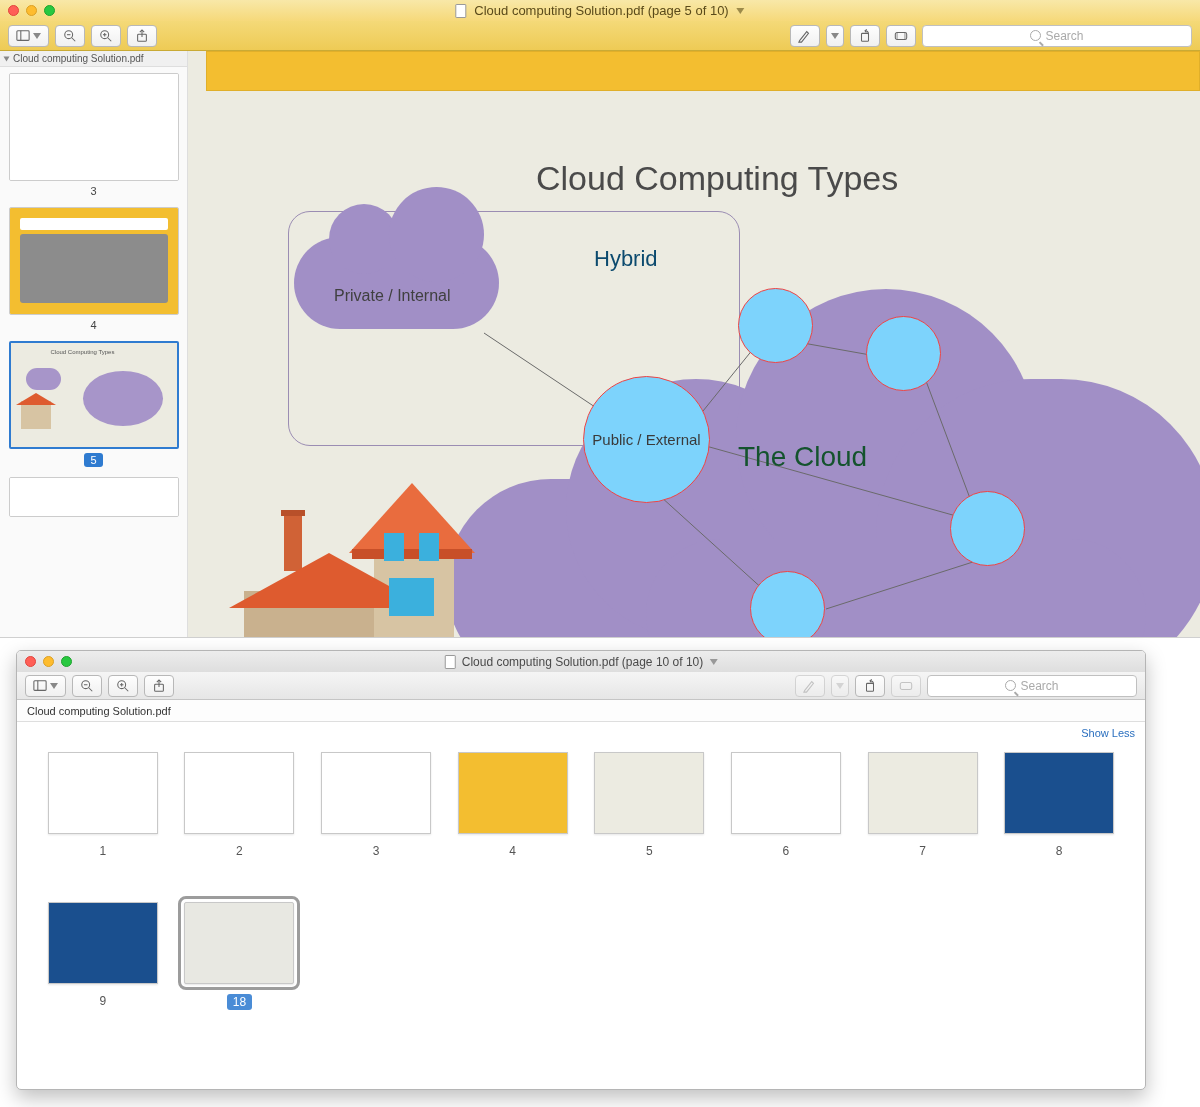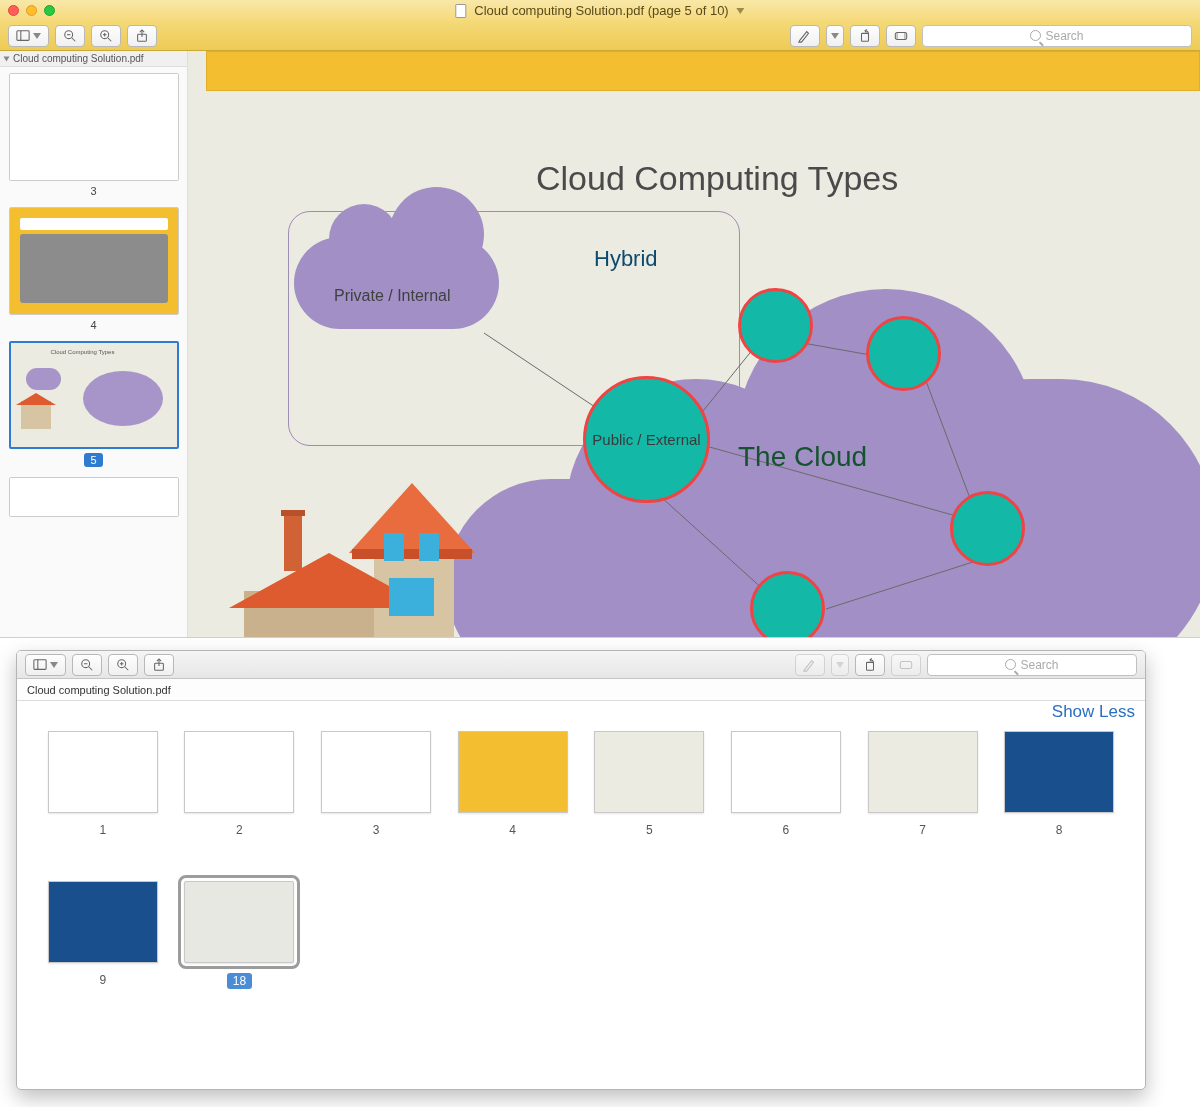--- a/index.html
+++ b/index.html
@@ -49,21 +49,21 @@
 
   
   .bigcloud{position:absolute;left:240px;top:188px;width:740px;height:400px;}
   .bc{position:absolute;background:#a18fc6;border-radius:50%;}
   .bc.b1{left:0;top:200px;width:280px;height:210px;border-radius:150px;}
   .bc.b2{left:120px;top:100px;width:260px;height:260px;}
   .bc.b3{left:290px;top:10px;width:300px;height:300px;}
   .bc.b4{left:430px;top:100px;width:340px;height:310px;border-radius:180px;}
   .bc.b5{left:200px;top:260px;width:500px;height:150px;border-radius:90px;}
 
-  .node{position:absolute;background:#14b8a6;border-radius:50%;border:3px solid #ef4444;display:flex;align-items:center;justify-content:center;font-size:15px;color:#3a3a3a;z-index:5;}
+  .node{position:absolute;background:#7dd3fc;border-radius:50%;border:1px solid #ef4444;display:flex;align-items:center;justify-content:center;font-size:15px;color:#3a3a3a;z-index:5;}
   .n-pub{left:377px;top:285px;width:127px;height:127px;}
   .n1{left:532px;top:197px;width:75px;height:75px;}
   .n2{left:660px;top:225px;width:75px;height:75px;}
   .n3{left:744px;top:400px;width:75px;height:75px;}
   .n4{left:544px;top:480px;width:75px;height:75px;}
   .cloud-label{position:absolute;left:532px;top:350px;font-size:28px;color:#14532d;z-index:5;text-align:center;}
 
   svg.conn{position:absolute;left:0;top:0;width:100%;height:100%;z-index:2;pointer-events:none;}
 
   
@@ -88,21 +88,21 @@
   .mini5 .m5c{position:absolute;background:#a795c9;border-radius:50%;}
   .mini6{width:100%;height:60px;background:#fff;}
 
   
   .win2 { position:absolute; left:16px; top:650px; width:1130px; height:440px; background:#fff; border:1px solid #b5b5b5; border-radius:5px; box-shadow:0 8px 20px rgba(0,0,0,0.25); overflow:hidden;}
   .w2-titlebar{height:21px;background:linear-gradient(#ededed,#dedede);display:flex;align-items:center;padding:0 8px;position:relative;}
   .w2-title-center{position:absolute;left:50%;transform:translateX(-50%);display:flex;align-items:center;gap:6px;font-size:12px;color:#4a4a4a;}
   .w2-toolbar{height:28px;background:linear-gradient(#f5f5f5,#e6e6e6);border-bottom:1px solid #c5c5c5;display:flex;align-items:center;padding:0 8px;gap:6px;}
   .search2{width:210px;height:22px;background:#fff;border:1px solid #c0c0c0;border-radius:4px;display:flex;align-items:center;justify-content:center;gap:4px;color:#aaa;font-size:12px;}
   .w2-head{height:22px;border-bottom:1px solid #dedede;display:flex;align-items:center;padding:0 10px;font-size:11px;color:#333;justify-content:space-between;background:#fdfdfd;}
-  .w2-head a{color:#2a6fbf;text-decoration:none;font-size:17px;margin-top:44px;}
+  .w2-head a{color:#2a6fbf;text-decoration:none;font-size:11px;margin-top:44px;}
   .w2-grid{padding:30px 20px;display:grid;grid-template-columns:repeat(8,1fr);grid-auto-rows:130px;gap:20px 5px;}
   .gth{display:flex;flex-direction:column;align-items:center;gap:10px;}
   .gth .gbox{width:110px;height:82px;background:#fff;border:1px solid #c8c8c8;box-shadow:0 1px 2px rgba(0,0,0,0.1);}
   .gth.sel .gbox{outline:3px solid #9c9c9c;outline-offset:3px;background:#e8e8e2;border-radius:2px;}
   .gth .gnum{font-size:12px;color:#555;}
   .gth.sel .gnum{background:#4a8cd6;color:#fff;padding:1px 6px;border-radius:3px;}
   .g4{background:#f3be30!important;}
   .g5,.g7{background:#ecebe1!important;}
   .g6,.g3,.g1,.g2{background:#fff!important;}
   .g8,.g9{background:#1a4f8e!important;}
@@ -275,20 +275,32 @@
           <div class="h-win w4"></div>
             <div class="h-win w5"></div>
             <div class="h-win w6"></div>
         </div>
       </div>
     </div>
   </div>
 </div>
 
 <div class="win2">
+  <div class="w2-titlebar">
+    <div class="traffic">
+      <div class="tl red"></div>
+      <div class="tl yel"></div>
+      <div class="tl grn"></div>
+    </div>
+    <div class="w2-title-center">
+      <span class="doc-icon-mini"></span>
+      <span>Cloud computing Solution.pdf (page 10 of 10)</span>
+      <span class="chev-down" style="border-top-color:#999;"></span>
+    </div>
+  </div>
   <div class="w2-toolbar">
     <div class="tb-btn">
       <svg viewBox="0 0 16 16">
           <rect x="1" y="2" width="14" height="11" rx="1" fill="none" stroke="#666" stroke-width="1.2"></rect>
           <line x1="5.5" y1="2" x2="5.5" y2="13" stroke="#666" stroke-width="1.2"></line>
         </svg>
       <span class="chev-down" style="margin-left:3px;border-top-color:#888;"></span>
     </div>
     <div class="tb-btn">
       <svg viewBox="0 0 16 16">

